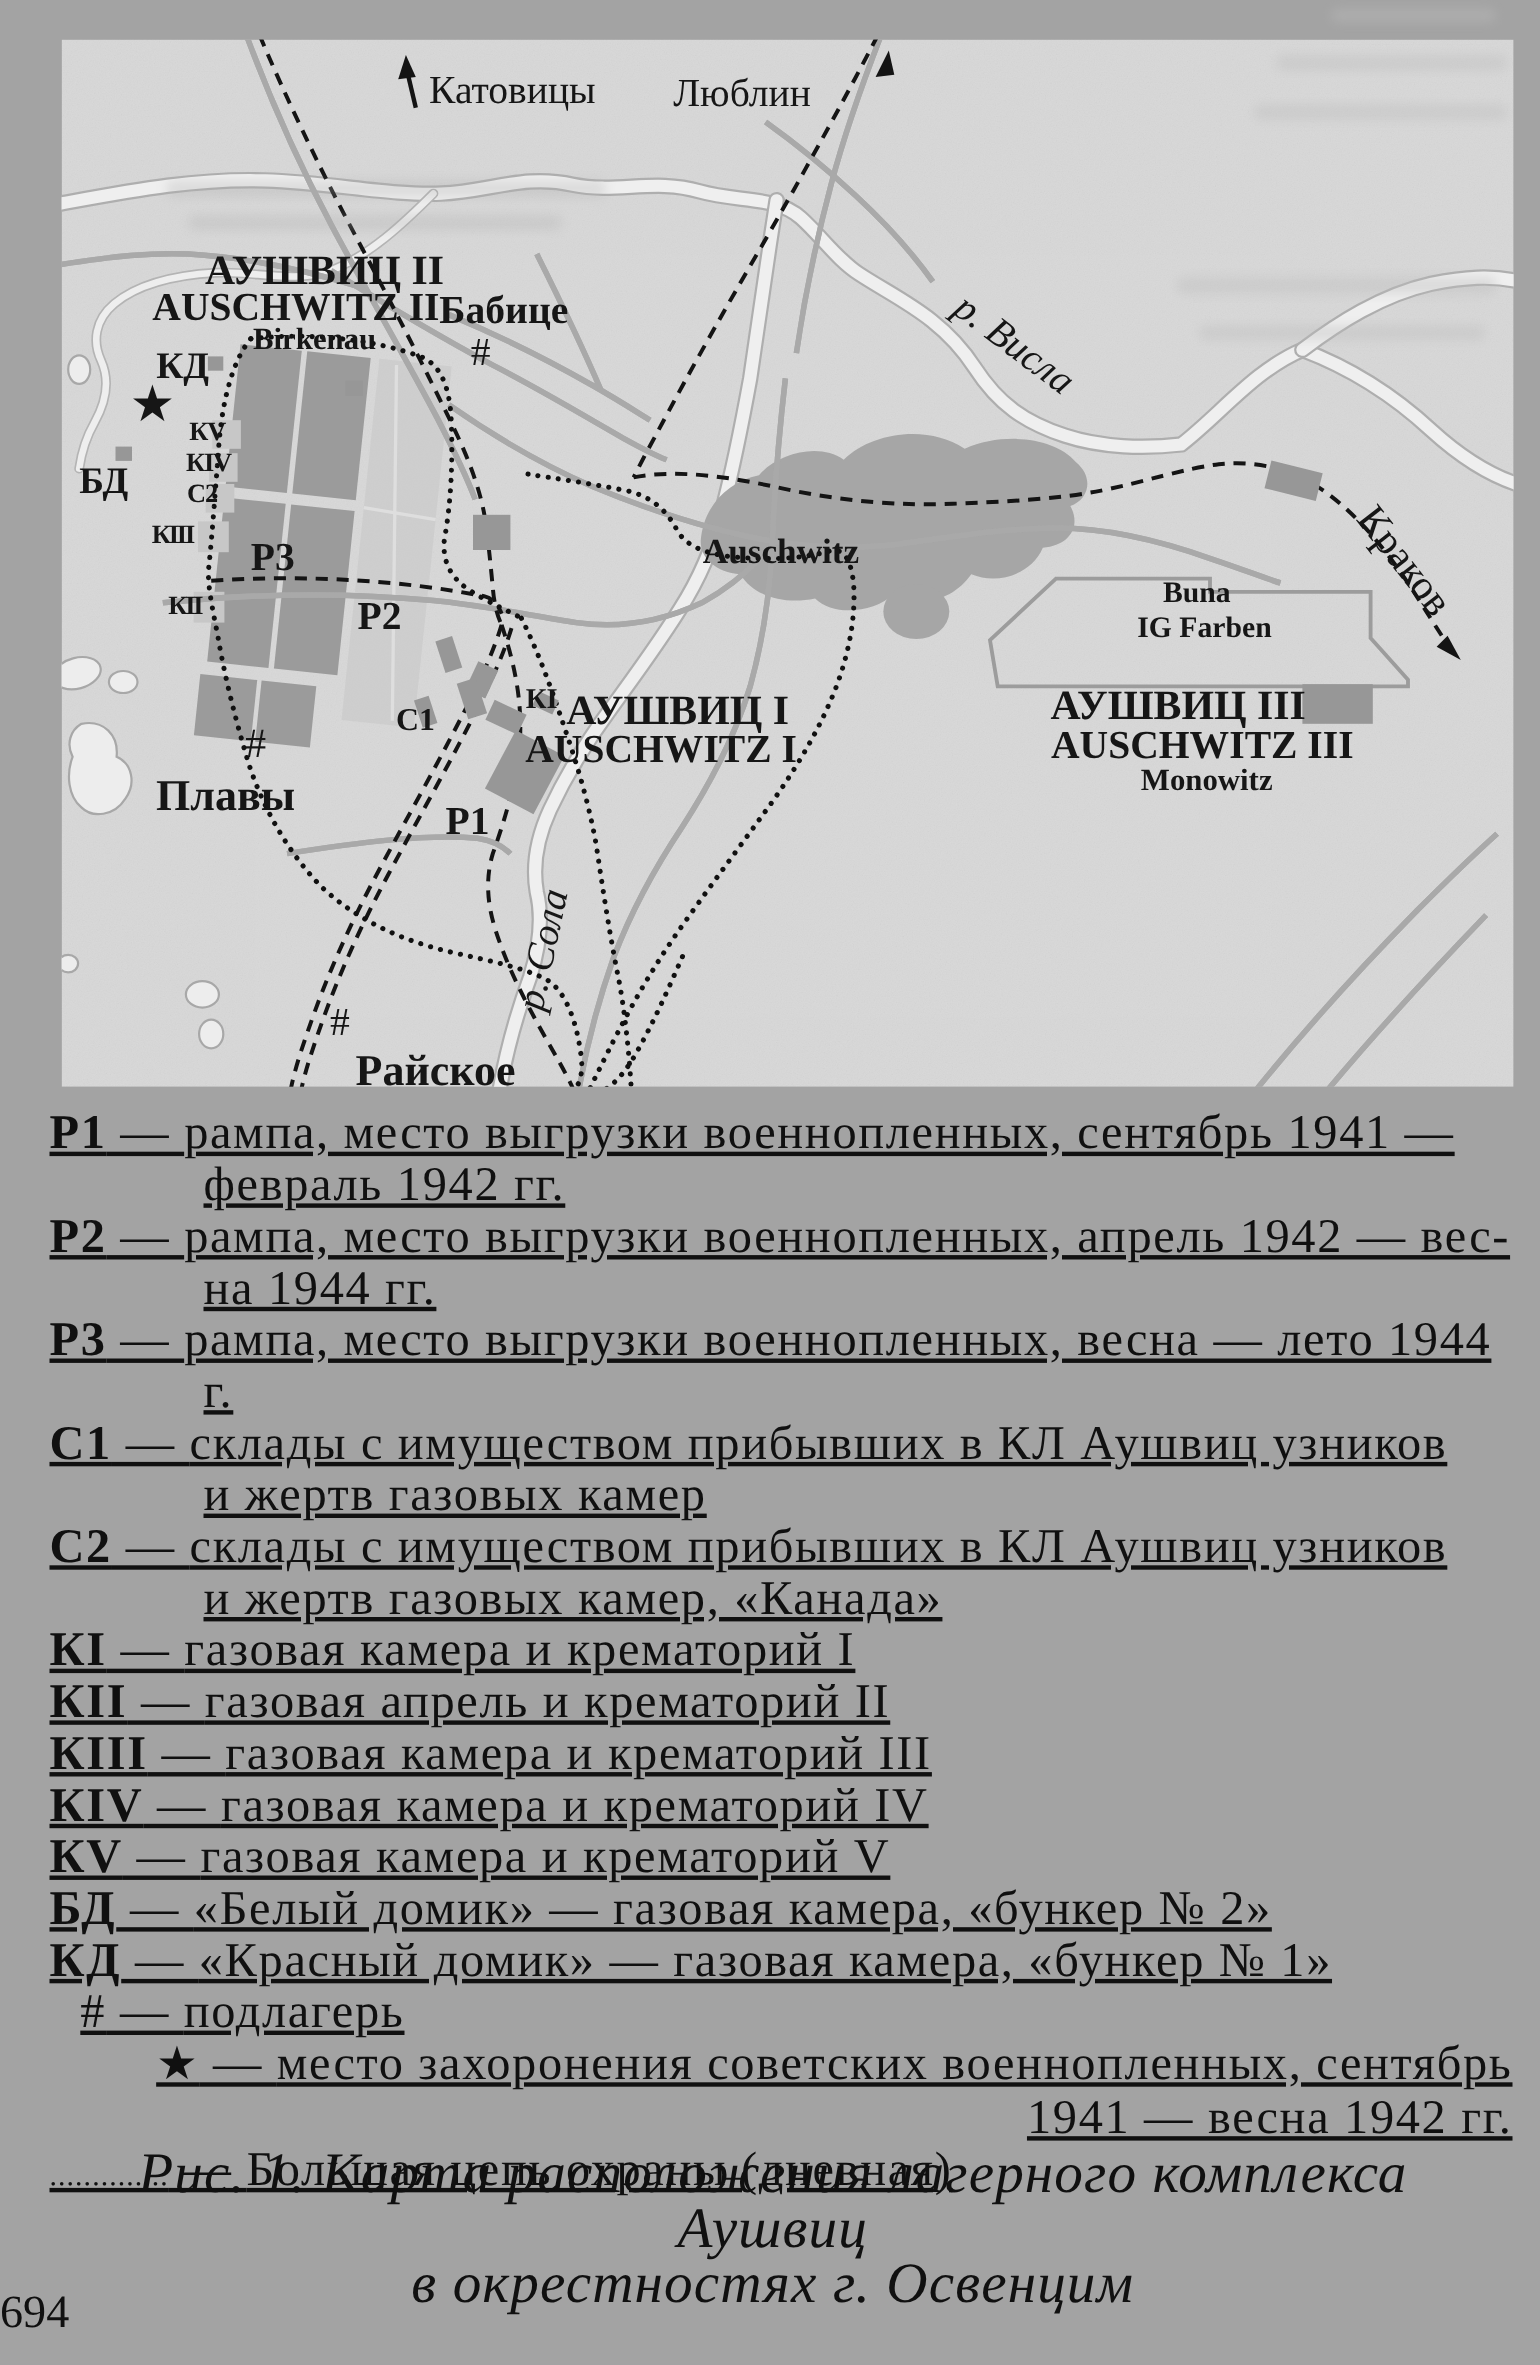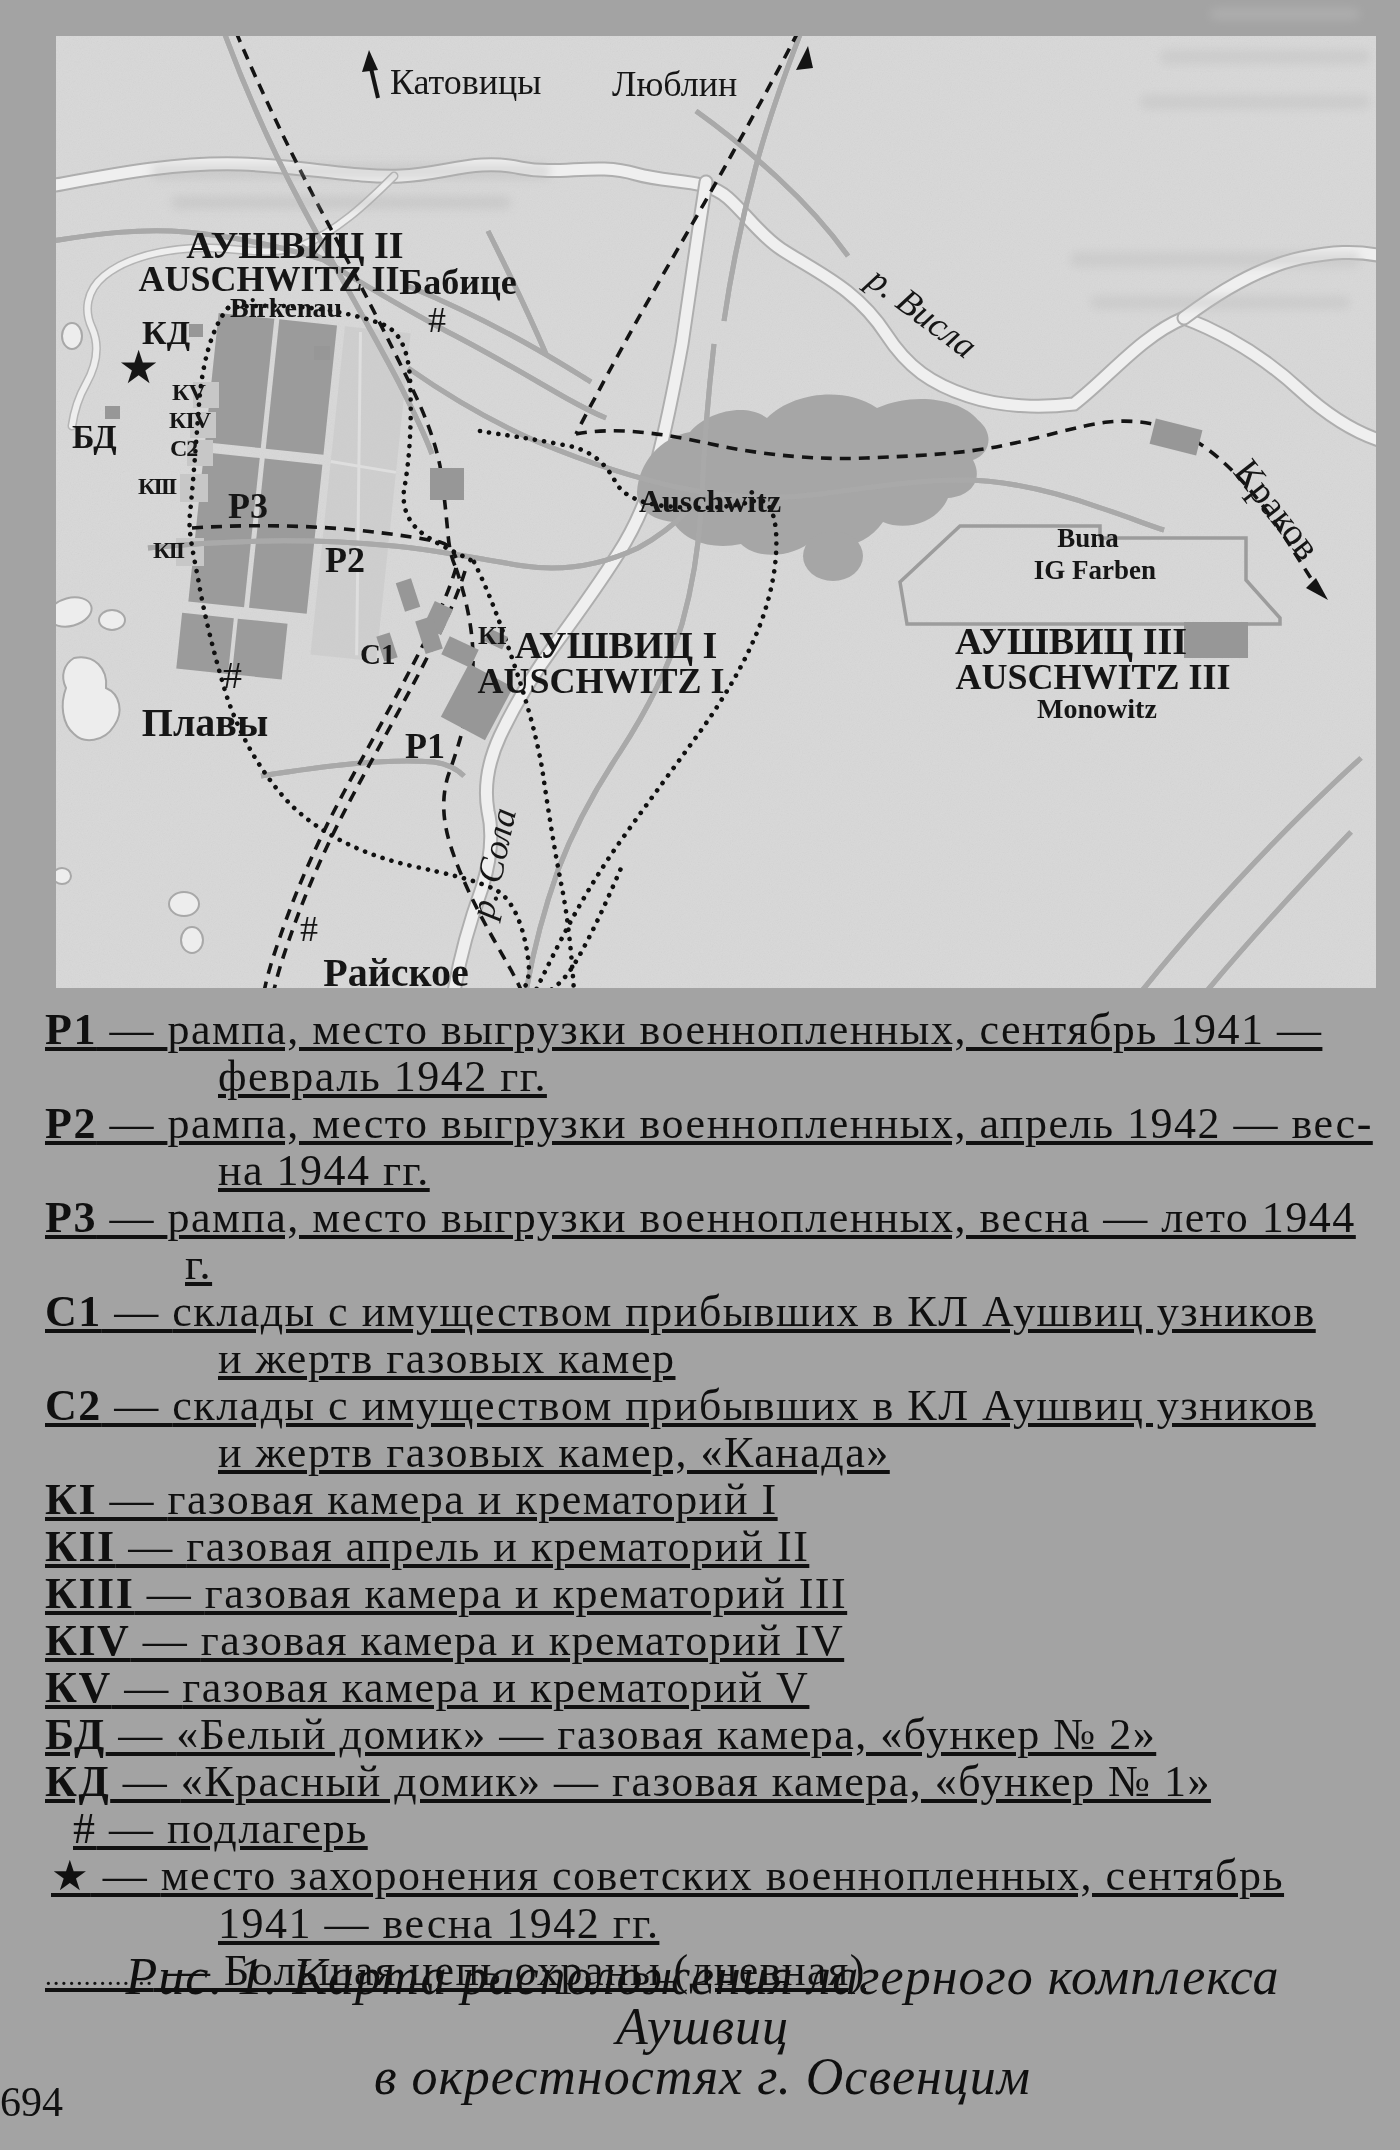--- a/index.html
+++ b/index.html
@@ -29,25 +29,25 @@
   .arr{fill:#141414}
 
   
   .bleed{position:absolute;background:#bdbdbd;filter:blur(5px);border-radius:6px;opacity:.42}
   .bleed.inmap{background:#adadad;opacity:.30}
 
   
   .legend{position:absolute;left:45px;top:1006px;width:1330px;
           font-size:44px;line-height:47px;letter-spacing:1.5px;text-decoration:underline;}
   .legend-item{padding-left:140px;text-indent:-140px;}
-  .legend-item .cont{text-indent:0;margin-left:33px;}
+  .legend-item .cont{text-indent:0;}
   .legend-item .key{font-weight:bold;}
   .legend-item.hash{text-indent:-112px;}
   .legend-item.hash .key{font-weight:normal;}
-  .legend-item.star{text-indent:-134px;}
+  .legend-item.star{text-indent:-134px;text-align:right;}
   .legend-item.star .key{font-weight:normal;font-size:42px;}
   .legend-item.chain .key{font-weight:normal;font-size:27px;letter-spacing:1px;}
 
   
   .caption{position:absolute;left:45px;top:1952px;width:1315px;text-align:center;
            font-style:italic;font-size:52px;line-height:50px;letter-spacing:1px;}
   .pageno{position:absolute;left:0;top:2078px;width:1400px;text-align:left;font-size:42px;}
 </style>
 </head>
 <body>

